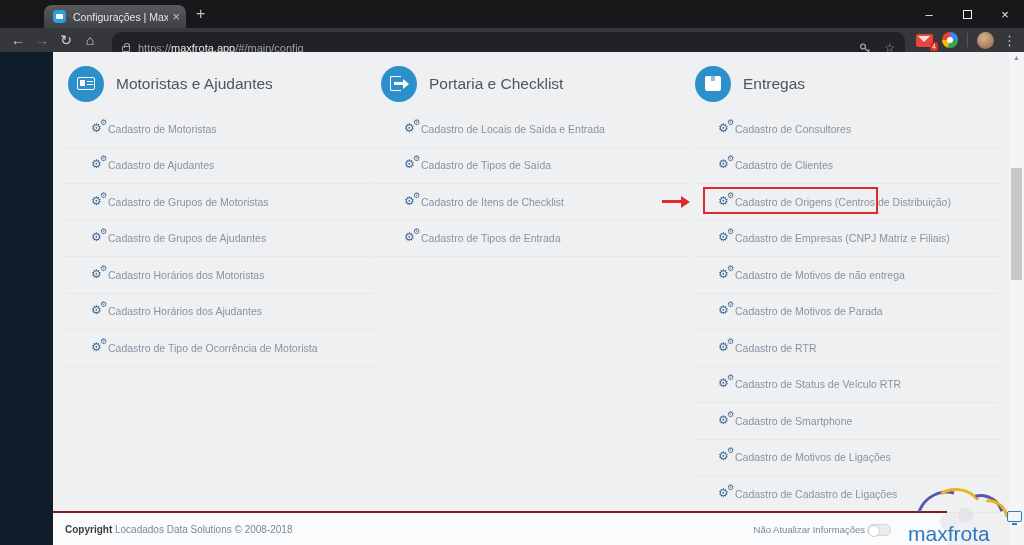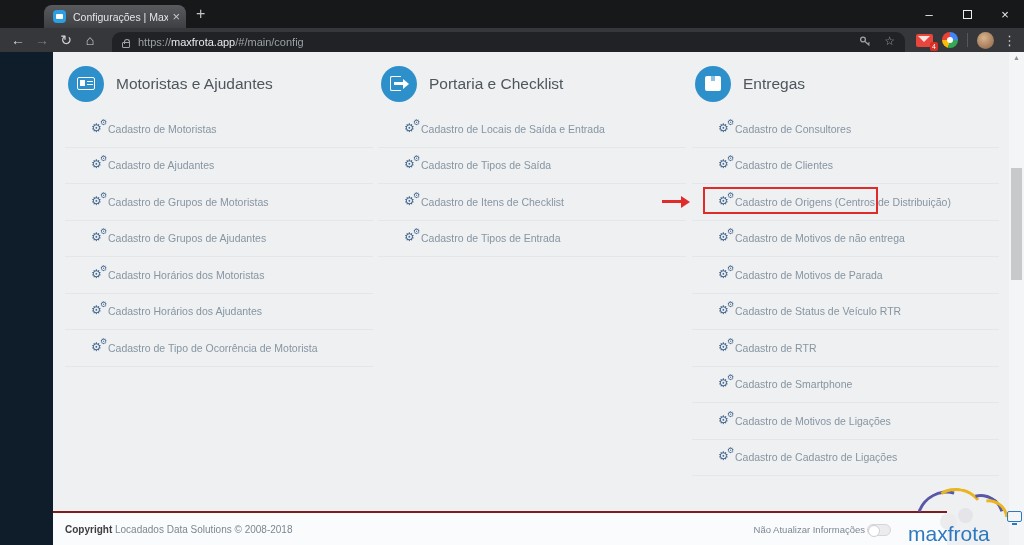--- a/index.html
+++ b/index.html
@@ -17,21 +17,21 @@
   .tab-close { color:#c6c8cb; font-size:13px; line-height:13px; margin-left:4px; flex:none; cursor:default; }
   .new-tab { position:absolute; left:196px; top:4px; color:#c0c2c5; font-size:16px; line-height:20px; }
   .win-controls { position:absolute; right:0; top:0; height:28px; display:flex; align-items:center; }
   .win-btn { width:38px; text-align:center; color:#eceef0; font-size:13px; }
   .maxi { display:inline-block; width:9px; height:9px; border:1px solid #eceef0; }
 
   .toolbar { position:absolute; left:0; top:28px; width:1024px; height:24px; background:#35373b; display:flex; align-items:center; }
   .nav-ic { color:#d2d4d6; font-size:14px; width:24px; text-align:center; }
   .nav-ic.dim { color:#7b7d80; }
   .addr { position:absolute; left:112px; top:3.5px; width:793px; height:17px; border-radius:9px;
-          background:#202225; display:flex; align-items:flex-end; padding:16px 10px; }
+          background:#202225; display:flex; align-items:center; padding:16px 10px; }
   .lock { width:8px; height:6px; border:1px solid #a0a4a8; border-radius:1px; position:relative; margin-top:3px; flex:none; }
   .lock::before { content:""; position:absolute; left:1px; top:-4px; width:4px; height:4px; border:1px solid #a0a4a8; border-bottom:none; border-radius:3px 3px 0 0; }
   .url { font-size:11px; margin-left:8px; color:#9aa0a6; white-space:nowrap; }
   .url .host { color:#e8eaed; }
   .addr-right { margin-left:auto; display:flex; align-items:center; gap:12px; }
   .star { color:#9aa0a6; font-size:12px; }
   .ext-area { position:absolute; right:8px; top:0; height:24px; display:flex; align-items:center; gap:9px; }
   .mail { width:17px; height:13px; background:#e8453c; border-radius:2px; position:relative; }
   .mail::before { content:""; position:absolute; left:2px; top:2px; border-left:6.5px solid transparent; border-right:6.5px solid transparent; border-top:6px solid #fff; opacity:.85; }
   .mail-badge { position:absolute; right:-5px; bottom:-4px; background:#d93025; color:#fff; font-size:7px; line-height:9px; padding:0 2px; border-radius:2px; }
@@ -233,33 +233,37 @@
             <span class="lbl">Cadastro de Clientes</span>
           </li>
         <li class="hl">
           <span class="cogs"></span>
             <span class="lbl">Cadastro de Origens (Centros de Distribuição)</span>
           <span class="red-box"></span>
           <span class="red-arrow"></span>
         </li>
         <li>
             <span class="cogs"></span>
+            <span class="lbl">Cadastro de Empresas (CNPJ Matriz e Filiais)</span>
+          </li>
+        <li>
+            <span class="cogs"></span>
             <span class="lbl">Cadastro de Motivos de não entrega</span>
           </li>
         <li>
             <span class="cogs"></span>
             <span class="lbl">Cadastro de Motivos de Parada</span>
           </li>
         <li>
             <span class="cogs"></span>
+            <span class="lbl">Cadastro de RTR</span>
+          </li>
+        <li>
+            <span class="cogs"></span>
             <span class="lbl">Cadastro de Status de Veículo RTR</span>
-          </li>
-        <li>
-            <span class="cogs"></span>
-            <span class="lbl">Cadastro de RTR</span>
           </li>
         <li>
             <span class="cogs"></span>
             <span class="lbl">Cadastro de Smartphone</span>
           </li>
         <li>
             <span class="cogs"></span>
             <span class="lbl">Cadastro de Motivos de Ligações</span>
           </li>
         <li>

